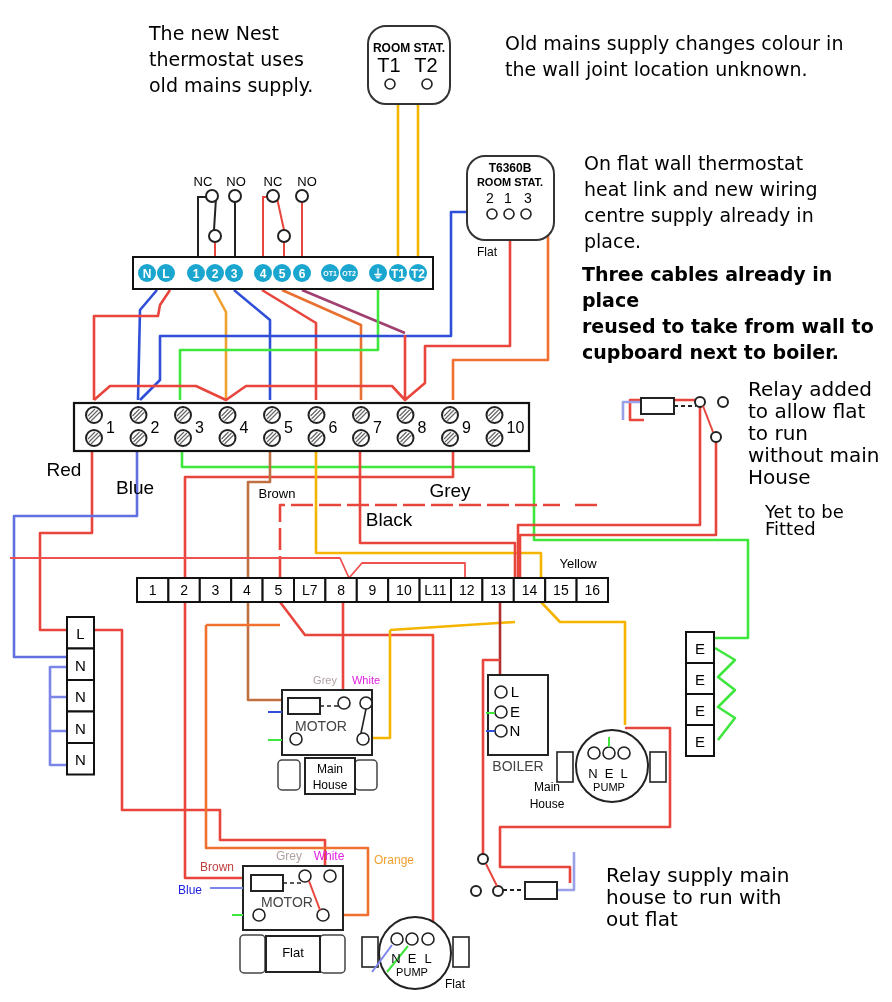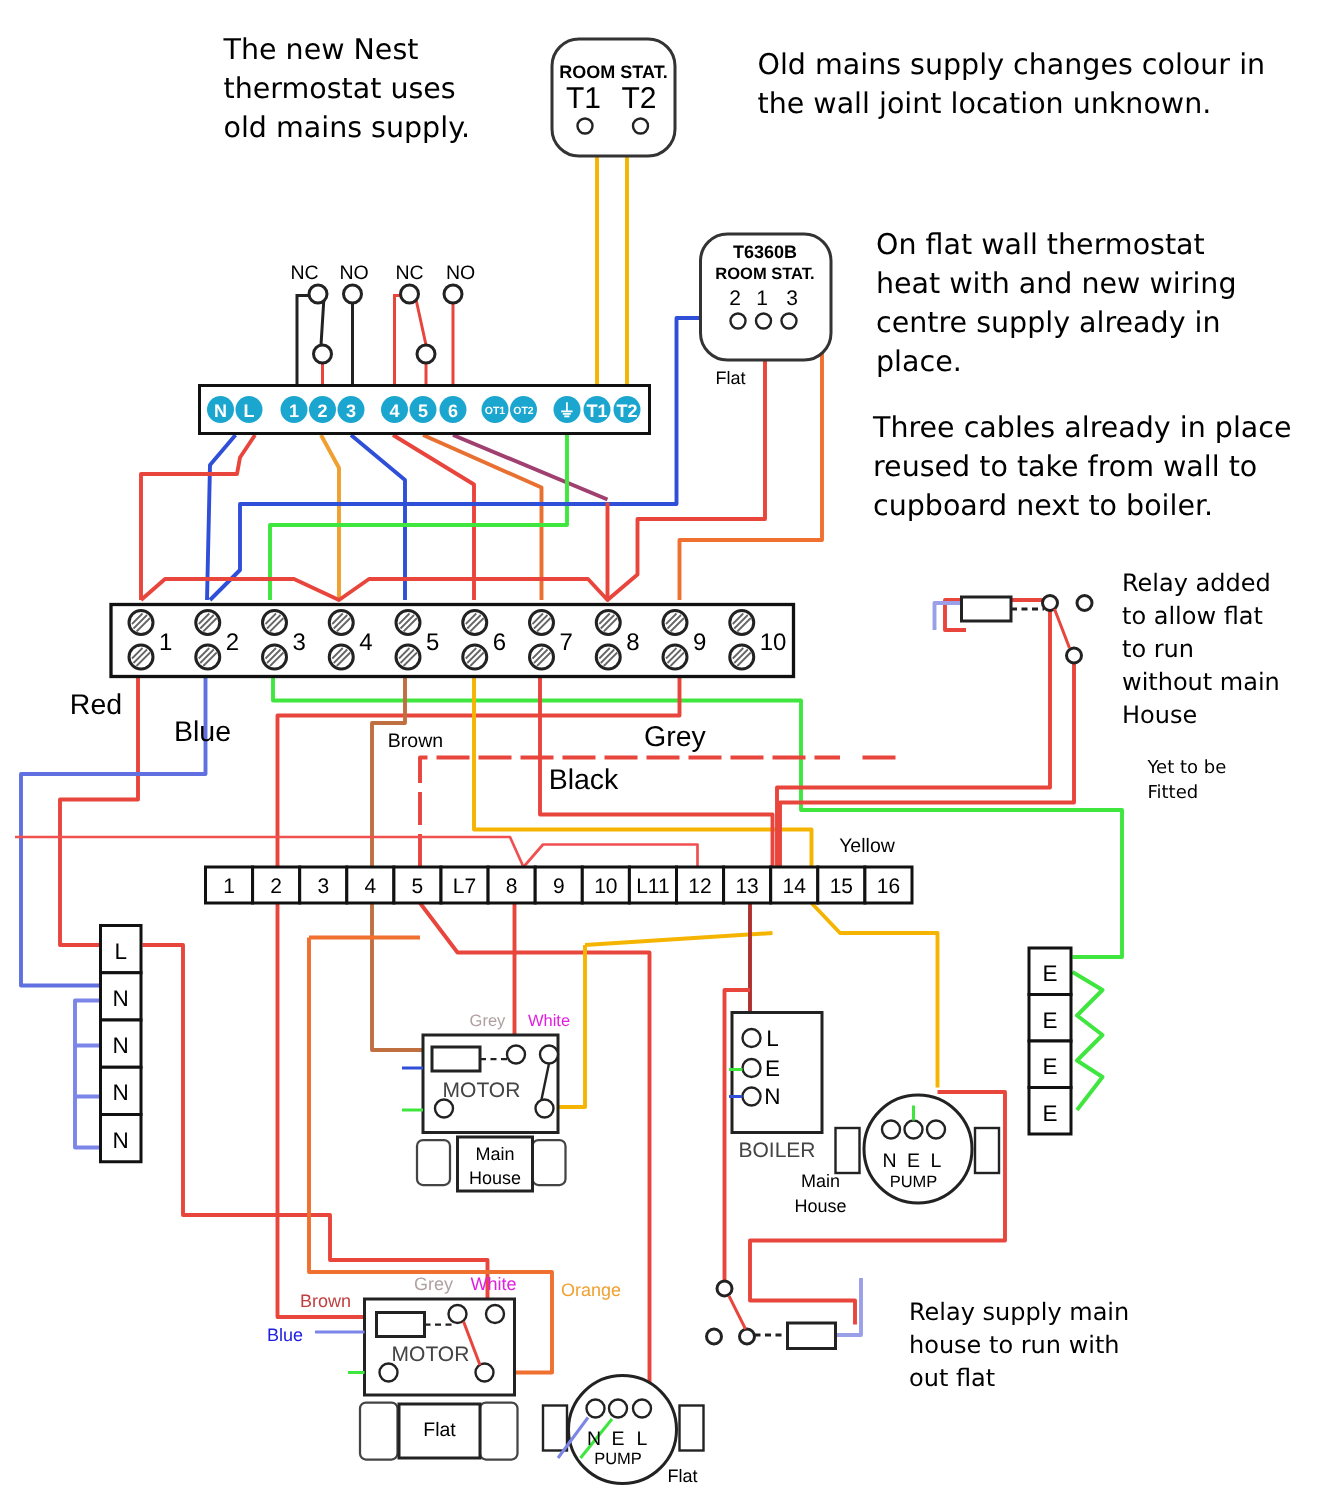--- a/index.html
+++ b/index.html
@@ -1,21 +1,21 @@
 <!DOCTYPE html>
 <html><head>
 <meta charset="utf-8">
 <style>
   html, body { margin: 0; padding: 0; background: #ffffff; }
   body { width: 892px; height: 1002px; position: relative; overflow: hidden; font-family: "Liberation Sans", sans-serif; }
   #diagram { position: absolute; left: 0; top: 0; }
   .note { position: absolute; font-family: "DejaVu Sans", sans-serif; color: #000000; white-space: pre-line; }
   .note-lg { font-size: 19px; line-height: 26px; }
-  .note-md { font-size: 16px; line-height: 22px; }
-  .note-sm { font-size: 12px; line-height: 17px; }
+  .note-md { font-size: 20px; line-height: 22px; }
+  .note-sm { font-size: 18px; line-height: 17px; }
   svg text { font-family: "Liberation Sans", sans-serif; }
   .stat-title { font-family: "Liberation Sans", sans-serif; font-weight: bold; }
 </style>
 </head>
 <body>
 
 <svg id="diagram" width="892" height="1002" viewBox="0 0 892 1002" xmlns="http://www.w3.org/2000/svg">
   <g fill="none" stroke-width="2.6" stroke-linejoin="round">
 
     <path d="M398 86 L398 262" stroke="#f5b400"></path>
@@ -370,24 +370,24 @@
   <text x="389" y="526" font-size="19" text-anchor="middle">Black</text>
   <text x="578" y="568" font-size="13" text-anchor="middle">Yellow</text>
 </svg>
 
 <div class="note note-lg" style="left:149px; top:20px;">The new Nest
 thermostat uses
 old mains supply.</div>
 <div class="note note-lg" style="left:472px; top:30px;margin-left:33px;">Old mains supply changes colour in
 the wall joint location unknown.</div>
 <div class="note note-lg" style="left:584px; top:150px;">On flat wall thermostat
-heat with and new wiring
+heat link and new wiring
 centre supply already in
 place.</div>
-<div class="note note-lg" style="left:582px; top:272px;">Three cables already in place
+<div class="note note-lg" style="left:582px; top:261px;font-weight:bold;">Three cables already in place
 reused to take from wall to
 cupboard next to boiler.</div>
 <div class="note note-md" style="left:748px; top:378px;">Relay added
 to allow flat
 to run
 without main
 House</div>
 <div class="note note-sm" style="left:765px; top:503px; font-family:'DejaVu Sans', sans-serif;">Yet to be
 Fitted</div>
 <div class="note note-md" style="left:606px; top:864px;">Relay supply main

